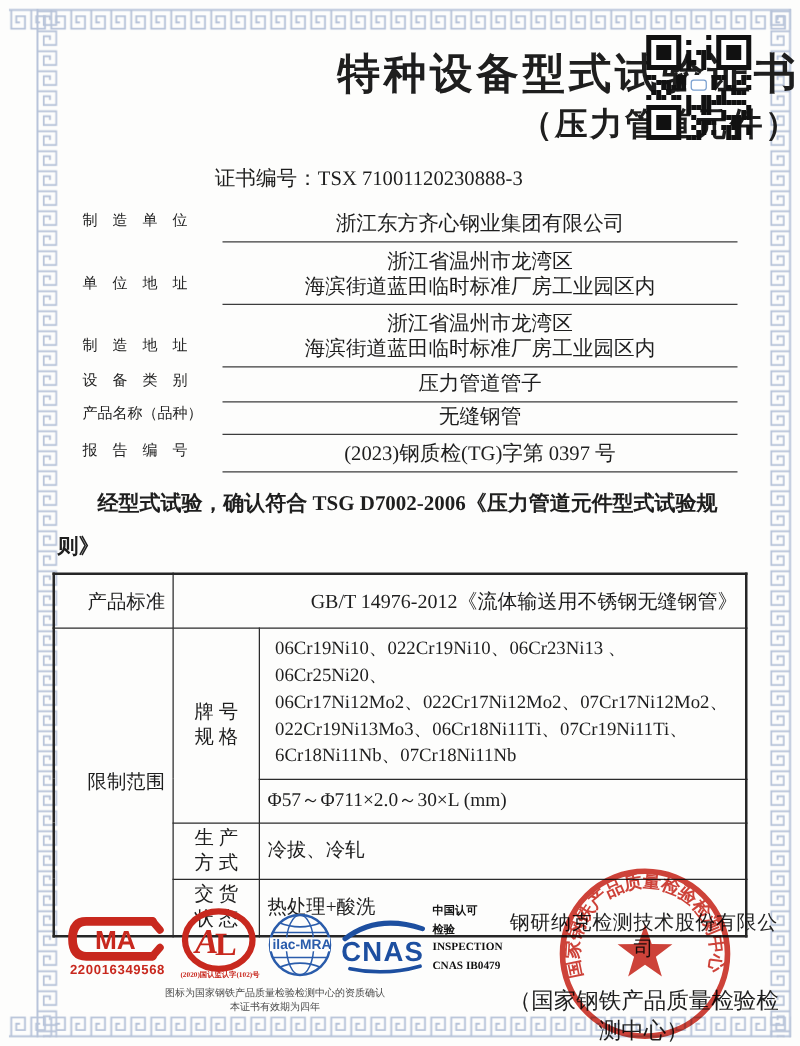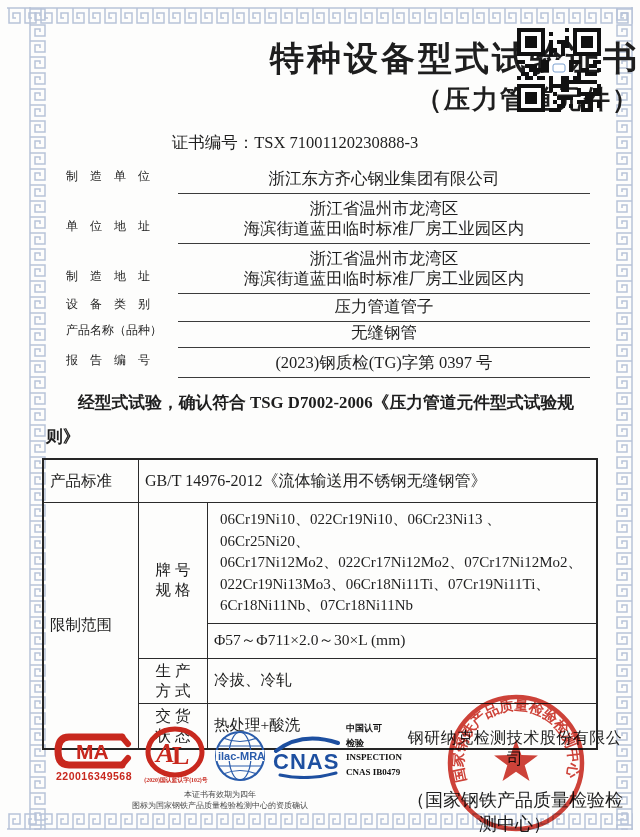--- a/index.html
+++ b/index.html
@@ -26,24 +26,24 @@
   .fval{position:absolute;left:178px;right:50px;height:25px;border-bottom:1.2px solid #3c3c3c;
     text-align:center;font-size:16.5px;white-space:nowrap;}
   .fpre{position:absolute;left:178px;right:50px;text-align:center;font-size:16.5px;white-space:nowrap;}
   
   .stmt{position:absolute;left:46px;right:44px;top:386px;font-size:16.8px;line-height:34px;}
   .stmt .l1{text-indent:32px;font-weight:bold;}
   
   table.scope{position:absolute;left:42px;top:458px;width:556px;border-collapse:collapse;
     border:2px solid #262626;font-size:15.5px;}
   table.scope td{border:1.3px solid #2b2b2b;padding:2px 6px;vertical-align:middle;}
-  td.c-head{width:82px;text-align:left;}
+  td.c-head{width:82px;text-align:right;}
   td.c-sub{width:56px;text-align:center;white-space:pre-line;line-height:20px;}
   td.c-val{padding-left:12px;}
-  td.c-center{text-align:left;}
+  td.c-center{text-align:right;}
   .grades{white-space:pre-line;line-height:21.5px;font-size:15px;padding:4px 0 4px 6px;}
   
   .cma-num{position:absolute;left:48px;top:770px;width:92px;text-align:center;
     font-size:10.5px;font-weight:bold;color:#c8281e;letter-spacing:.5px;
     font-family:"Liberation Sans",sans-serif;}
   .al-cap{position:absolute;left:134px;top:776px;width:84px;text-align:center;
     font-size:6.5px;color:#c8281e;font-weight:bold;white-space:nowrap;transform:scale(.9);}
   .accred{position:absolute;left:346px;top:721px;font-family:Liberation Serif, serif;
     font-size:9px;font-weight:bold;line-height:14.5px;color:#111;}
   .company{position:absolute;left:402px;top:728px;width:226px;text-align:center;}
@@ -341,22 +341,22 @@
     <div>CNAS IB0479</div>
   </div>
 
   <div class="company">
     <div class="l1">钢研纳克检测技术股份有限公司</div>
     <div class="l2">（国家钢铁产品质量检验检测中心）</div>
     <div class="l3">2023 年 06 月 27 日</div>
   </div>
 
   <div class="notes">
+    <div>图标为国家钢铁产品质量检验检测中心的资质确认</div>
     <div>本证书有效期为四年</div>
-    <div>图标为国家钢铁产品质量检验检测中心的资质确认</div>
   </div>
 
   <div class="seal">
     <svg width="146" height="146" viewBox="0 0 146 146" xmlns="http://www.w3.org/2000/svg">
       <circle cx="73" cy="73" r="66" fill="none" stroke="#c9281d" stroke-width="4.5"></circle>
       <path id="sealArc" d="M23.2 91.1 A53 53 0 1 1 122.8 91.1" fill="none"></path>
       <text font-size="14.5" font-weight="bold" fill="#c9281d" letter-spacing="1">
         <textPath href="#sealArc" startOffset="0" textLength="200">国家钢铁产品质量检验检测中心</textPath>
       </text>
       <path d="M73 49.5 L78.4 65.1 L94.9 65.4 L81.7 75.3 L86.5 91.1 L73 81.7 L59.5 91.1 L64.3 75.3 L51.1 65.4 L67.6 65.1 Z" fill="#c9281d"></path>

